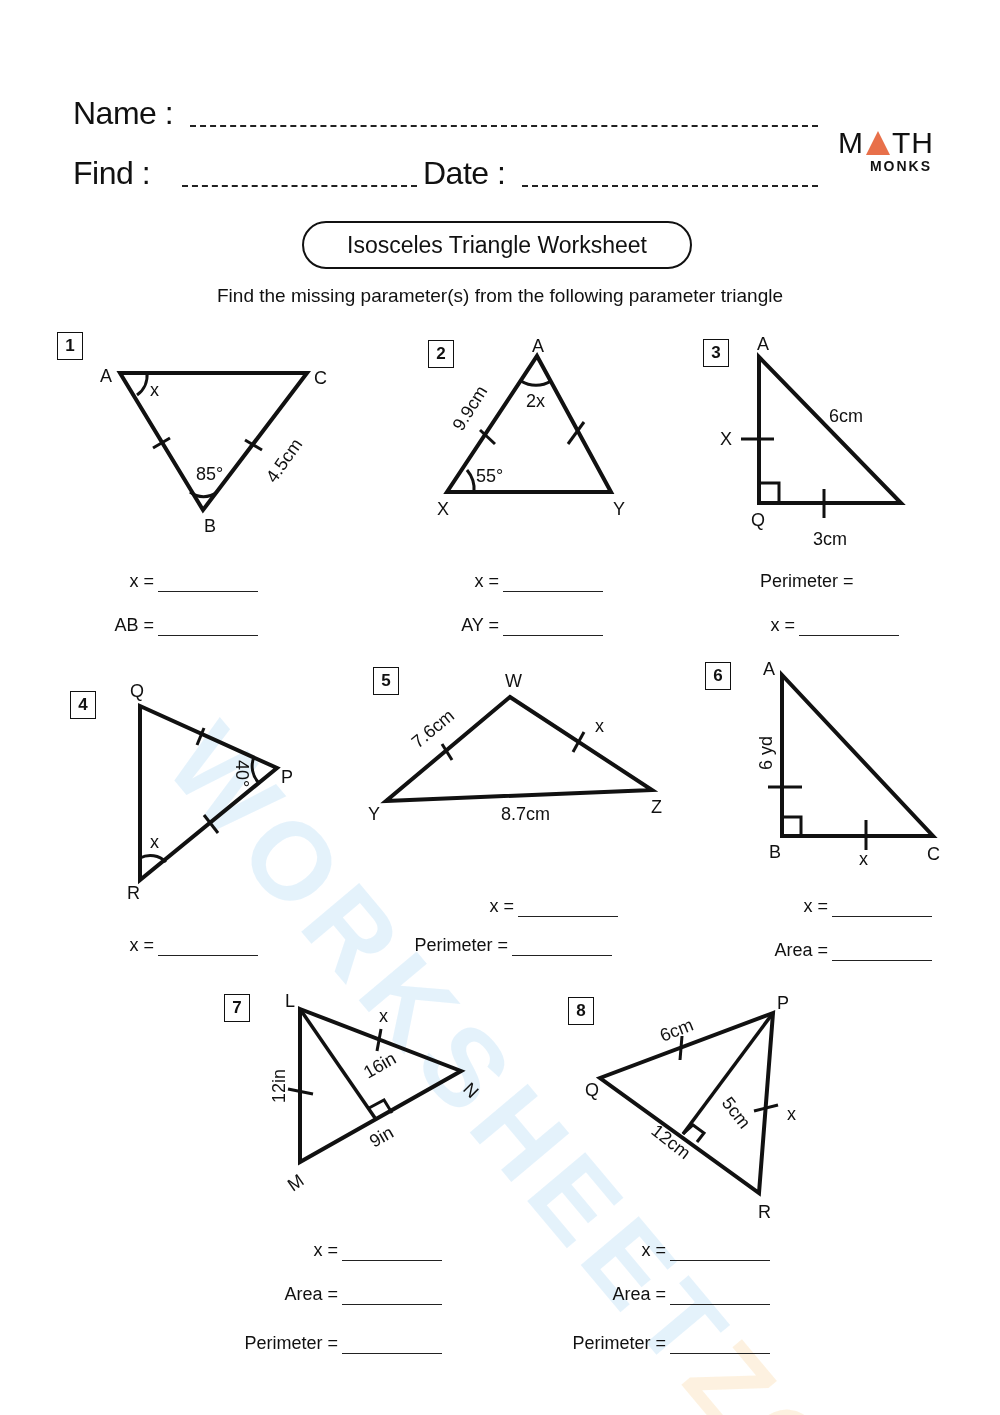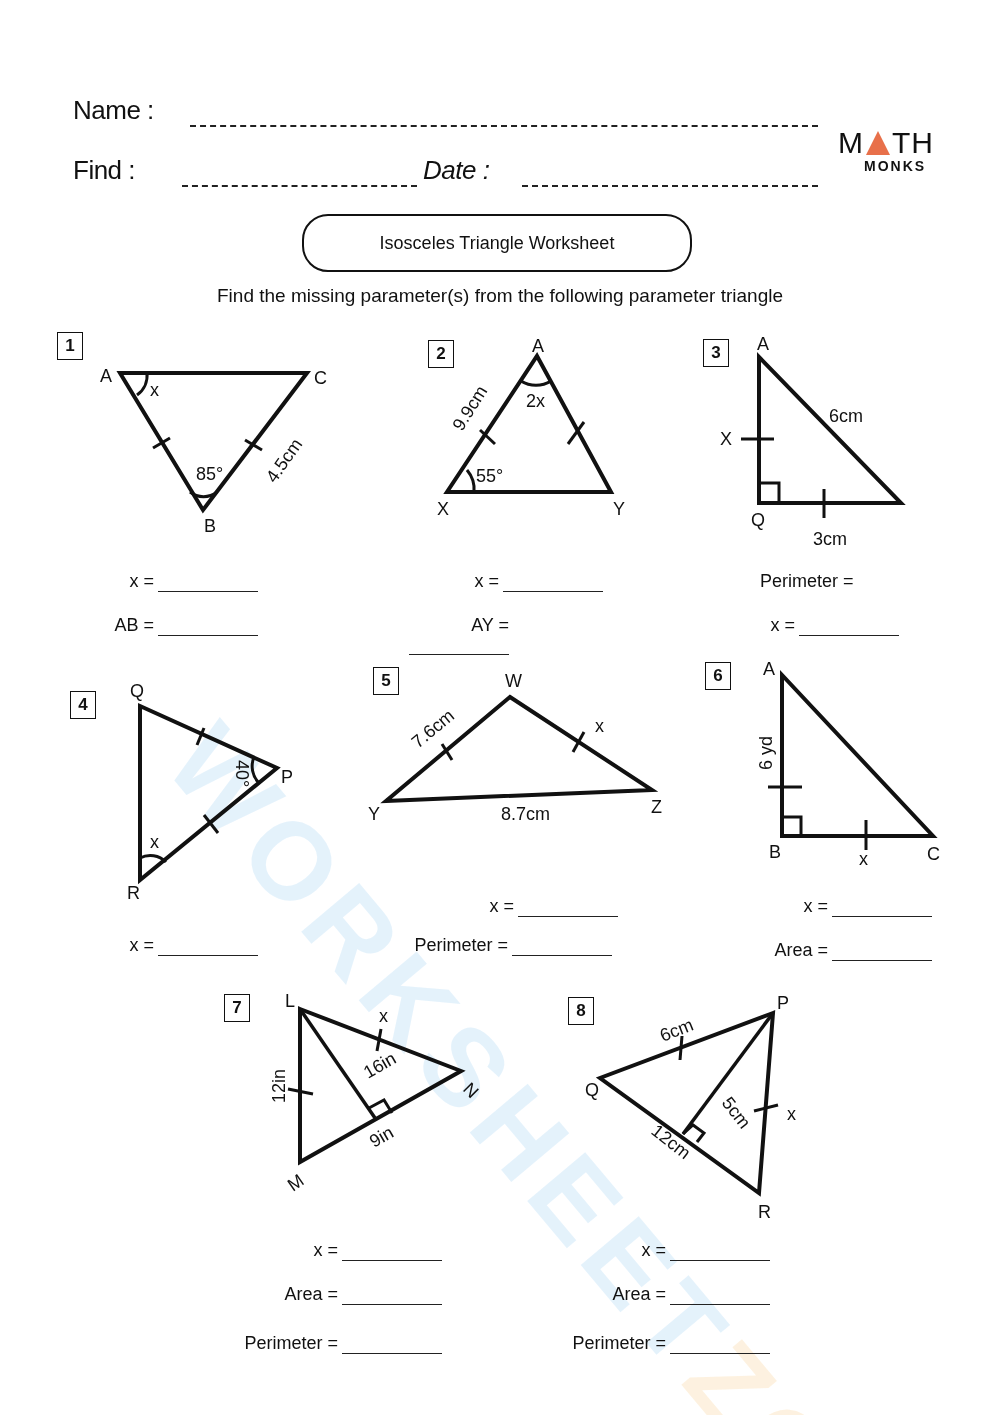--- a/index.html
+++ b/index.html
@@ -1,25 +1,25 @@
 <!DOCTYPE html>
 <html><head>
 <meta charset="utf-8">
 <style>
   html, body { margin: 0; padding: 0; background: #ffffff; }
   body { width: 1000px; height: 1415px; position: relative; overflow: hidden;
          font-family: "Liberation Sans", "DejaVu Sans", sans-serif; color: #111; }
   .abs { position: absolute; }
-  .hdr-label { font-size: 26px; letter-spacing: -0.5px; }
+  .hdr-label { font-size: 32px; letter-spacing: -0.5px; }
   .dash { position: absolute; border-bottom: 2px dashed #222; height: 0; }
   .logo-math { font-size: 30px; font-weight: 500; letter-spacing: 1px; line-height: 30px; }
   .logo-monks { font-size: 14px; letter-spacing: 2px; font-weight: 600; }
-  .title-pill { position: absolute; left: 302px; top: 214px; width: 390px; height: 58px;
+  .title-pill { position: absolute; left: 302px; top: 221px; width: 390px; height: 48px;
                 border: 2.5px solid #111; border-radius: 26px; box-sizing: border-box;
-                display: flex; align-items: center; justify-content: center; font-size: 18px; }
+                display: flex; align-items: center; justify-content: center; font-size: 23px; }
   .subtitle { position: absolute; left: 0; width: 1000px; top: 285px; text-align: center; font-size: 19px; }
   .num-box { position: absolute; width: 26px; height: 28px; border: 1.8px solid #111; box-sizing: border-box;
              font-size: 17px; font-weight: 700; display: flex; align-items: center; justify-content: center; }
   svg.fig { position: absolute; overflow: visible; }
   svg.fig text { font-family: "Liberation Sans", "DejaVu Sans", sans-serif; font-size: 18px; fill: #111; }
   .ans { position: absolute; font-size: 18px; display: flex; align-items: flex-end; white-space: nowrap; }
   .ans .lbl { text-align: right; }
   .ans .blank { display: inline-block; width: 100px; border-bottom: 1.5px solid #222; margin-left: 4px; height: 18px; }
   .watermark { position: absolute; left: 240px; top: 700px; font-size: 110px; font-weight: 900;
                letter-spacing: 10px; transform: rotate(50deg); transform-origin: left top;
@@ -33,32 +33,32 @@
 <div class="watermark">
   <span class="wm-a">WORKSHEET</span><span class="wm-b">ZONE</span>
 </div>
 
 <div class="abs hdr-label" style="left:73px; top:95px;">Name :</div>
 <div class="dash" style="left:190px; top:125px; width:628px;"></div>
 
 <div class="abs hdr-label" style="left:73px; top:155px;">Find :</div>
 <div class="dash" style="left:182px; top:185px; width:235px;"></div>
 
-<div class="abs hdr-label" style="left:423px; top:155px;font-style:italic;">Date :</div>
+<div class="abs hdr-label" style="left:423px; top:155px;">Date :</div>
 <div class="dash" style="left:522px; top:185px; width:296px;"></div>
 
 <div class="abs" style="left:838px; top:128px; width:100px;">
   <div class="logo-math" style="display:flex; align-items:flex-end;">
     <span>M</span>
     <svg width="26" height="26" viewBox="0 0 26 26" style="margin:0 1px 2px 1px;">
       <polygon points="13,1 25,25 1,25" fill="#e8704a"></polygon>
     </svg>
     <span>TH</span>
   </div>
-  <div class="logo-monks" style="margin-left:26px;">MONKS</div>
+  <div class="logo-monks" style="margin-left:26px;text-align:center;">MONKS</div>
 </div>
 
 <div class="title-pill">
   <span>Isosceles Triangle Worksheet</span>
 </div>
 <div class="subtitle">Find the missing parameter(s) from the following parameter triangle</div>
 
 <div class="num-box" style="left:57px; top:332px;">1</div>
 <svg class="fig" style="left:0; top:0;" width="1000" height="1415">
   <polygon points="120,373 307,373 203,510" fill="none" stroke="#111" stroke-width="4" stroke-linejoin="miter"></polygon>
@@ -93,21 +93,21 @@
   <text x="437" y="515">X</text>
   <text x="613" y="515">Y</text>
   <text x="526" y="407">2x</text>
   <text x="476" y="482">55°</text>
   <text x="462" y="432" transform="rotate(-58 462 432)">9.9cm</text>
 </svg>
 <div class="ans" style="left:405px; top:571px;">
   <span class="lbl" style="width:94px;">x =</span>
     <span class="blank"></span>
 </div>
-<div class="ans" style="left:405px; top:615px;flex-direction:column;">
+<div class="ans" style="left:405px; top:615px;">
   <span class="lbl" style="width:94px;">AY =</span>
     <span class="blank"></span>
 </div>
 
 <div class="num-box" style="left:703px; top:339px;">3</div>
 <svg class="fig" style="left:0; top:0;" width="1000" height="1415">
   <polygon points="759,357 759,503 901,503" fill="none" stroke="#111" stroke-width="4"></polygon>
   <polyline points="759,483 779,483 779,503" fill="none" stroke="#111" stroke-width="3"></polyline>
   <line x1="741" y1="439" x2="774" y2="439" stroke="#111" stroke-width="3"></line>
   <line x1="824" y1="489" x2="824" y2="518" stroke="#111" stroke-width="3"></line>

